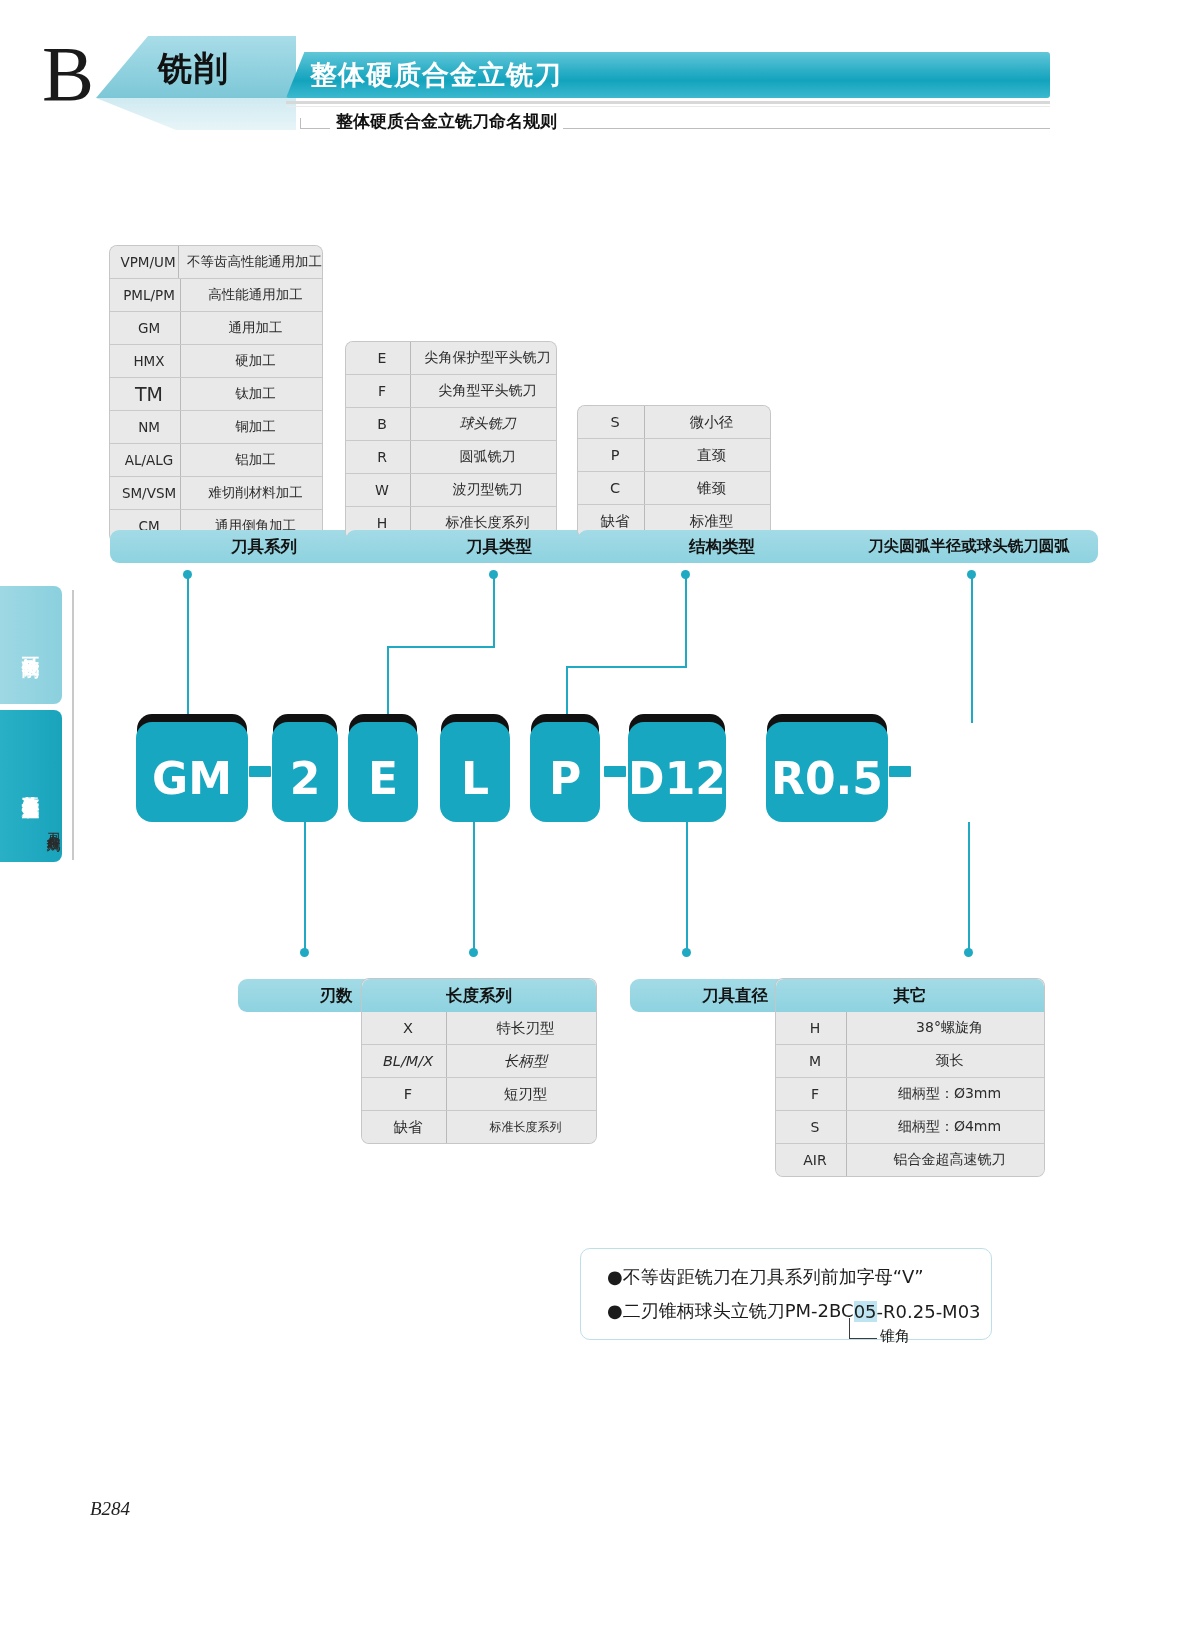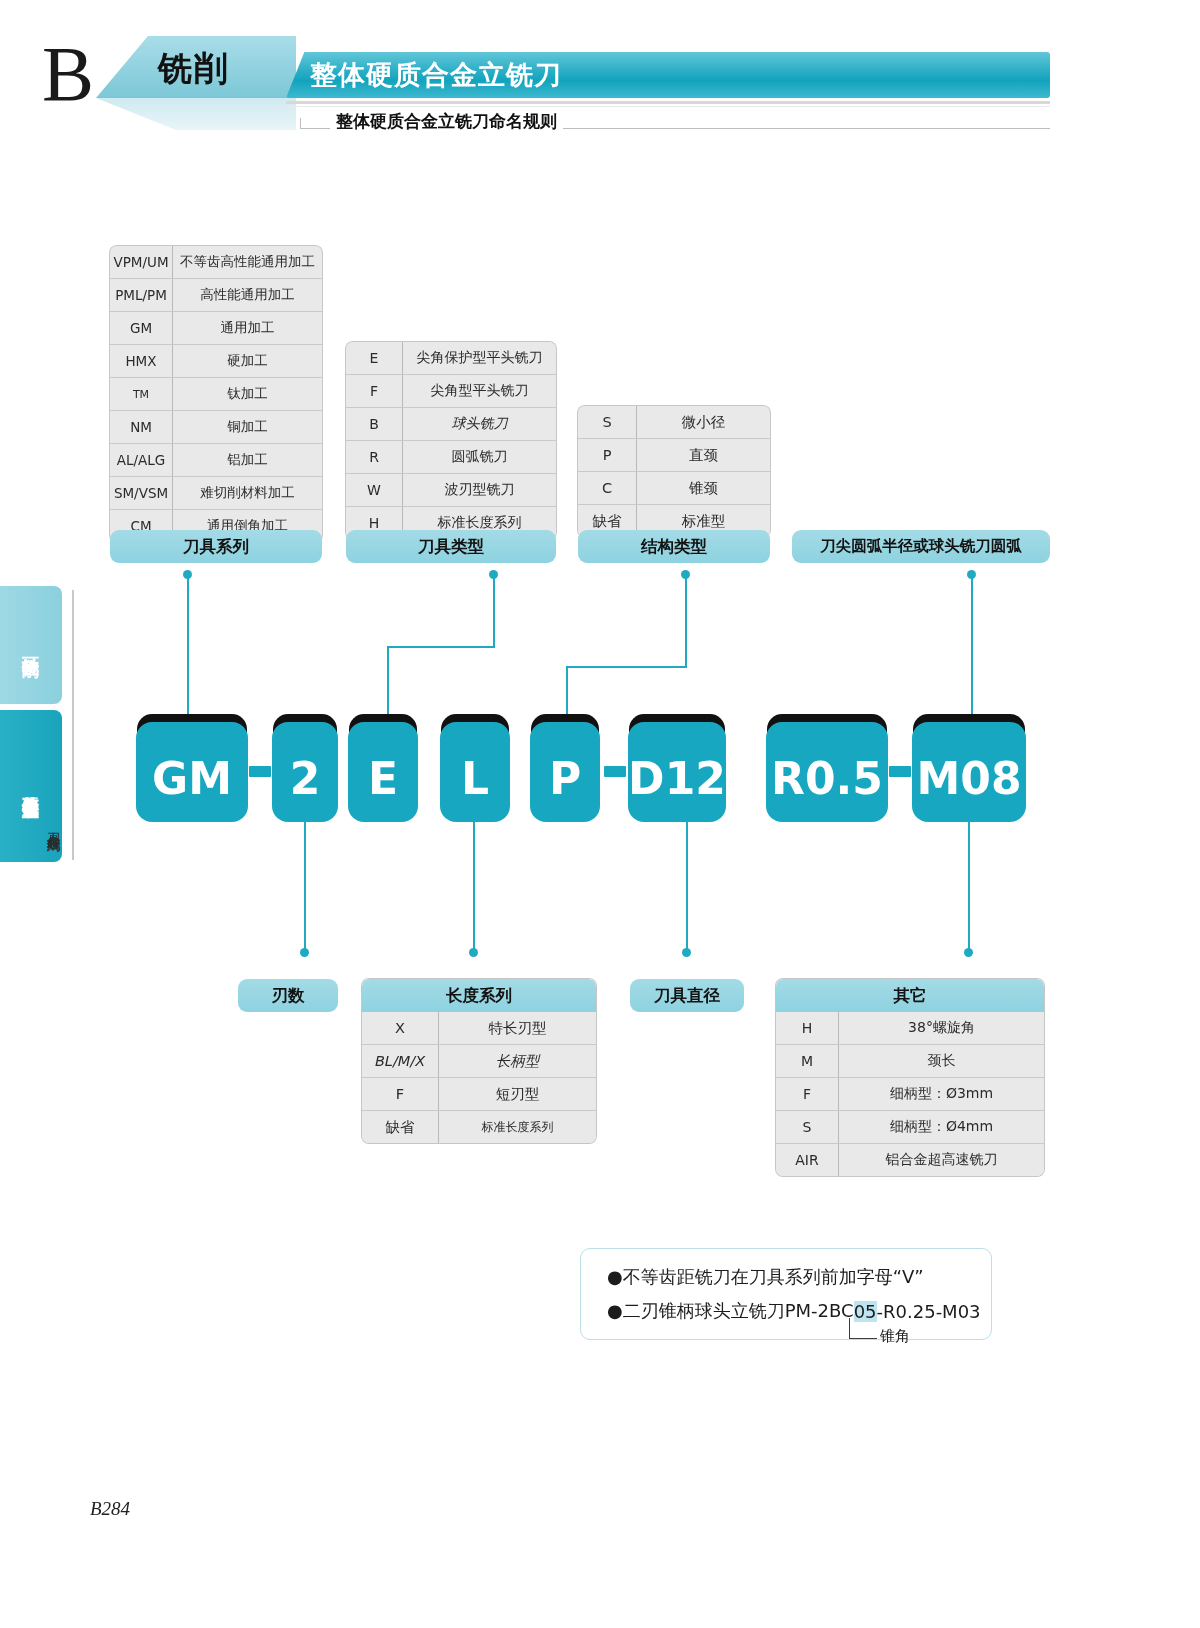--- a/index.html
+++ b/index.html
@@ -67,31 +67,32 @@
     letter-spacing:1px;line-height:17px;
   }
 
   
   .tbl{position:absolute;border-radius:7px;overflow:hidden;
        box-shadow:0 0 0 1px #c6c6c6;background:#e9e9ea;}
   .trow{display:flex;height:32px;border-bottom:1px solid #c9c9c9;background:#e9e9ea;}
   .trow:last-child{border-bottom:none;}
   .tc-code,.tc-desc{
     display:flex;align-items:center;justify-content:center;
-    font-family:"DejaVu Sans",sans-serif;font-size:14.5px;color:#2b2b2b;white-space:nowrap;
+    font-family:"DejaVu Sans",sans-serif;font-size:14.5px;color:#2b2b2b;white-space:nowrap;margin-left:8px;
   }
   .tc-code{border-right:1px solid #b9b9b9;}
   .tc-desc{flex:1;}
 
   .cap{
     position:absolute;border-radius:9px;height:33px;
     background:linear-gradient(180deg,#a3dbe6 0%,#8ed2e0 100%);
     display:flex;align-items:center;justify-content:center;
     font-family:"DejaVu Sans",sans-serif;font-weight:700;font-size:16.5px;color:#131313;
     white-space:nowrap;
+    padding-left:48px;
   }
   .cap-top{
     position:absolute;left:0;top:0;width:100%;height:33px;border-radius:8px 8px 0 0;
     background:linear-gradient(180deg,#a3dbe6 0%,#8ed2e0 100%);
     display:flex;align-items:center;justify-content:center;
     font-family:"DejaVu Sans",sans-serif;font-weight:700;font-size:16.5px;color:#131313;
   }
 
   
   .chip{
@@ -164,21 +165,21 @@
       </div>
       <div class="trow" style="height: 32px;">
         <div class="tc-code" style="width: 62px; font-size: 13.5px;">GM</div>
         <div class="tc-desc" style="font-size: 13.5px;">通用加工</div>
       </div>
       <div class="trow" style="height: 32px;">
         <div class="tc-code" style="width: 62px; font-size: 13.5px;">HMX</div>
         <div class="tc-desc" style="font-size: 13.5px;">硬加工</div>
       </div>
       <div class="trow" style="height: 32px;">
-        <div class="tc-code" style="width: 62px; font-size: 11px;">TM</div>
+        <div class="tc-code" style="width: 62px; font-size: 19px;">TM</div>
         <div class="tc-desc" style="font-size: 13.5px;">钛加工</div>
       </div>
       <div class="trow" style="height: 32px;">
         <div class="tc-code" style="width: 62px; font-size: 13.5px;">NM</div>
         <div class="tc-desc" style="font-size: 13.5px;">铜加工</div>
       </div>
       <div class="trow" style="height: 32px;">
         <div class="tc-code" style="width: 62px; font-size: 13.5px;">AL/ALG</div>
         <div class="tc-desc" style="font-size: 13.5px;">铝加工</div>
       </div>
@@ -276,23 +277,20 @@
       <span class="inner">P</span>
     </div>
   <div class="dash" style="left:604px;"></div>
   <div class="chip" style="left:628px;width:98px;">
       <span class="inner">D12</span>
     </div>
   <div class="chip" style="left:766px;width:122px;">
       <span class="inner">R0.5</span>
     </div>
   <div class="dash" style="left:889px;"></div>
-  <div class="chip" style="left:912px;width:114px;">
-      <span class="inner">M08</span>
-    </div>
 
   <div class="ln" style="left:304px;top:822px;width:2px;height:128px;"></div>
   <div class="dot" style="left:300px;top:948px;"></div>
 
   <div class="ln" style="left:473px;top:822px;width:2px;height:128px;"></div>
   <div class="dot" style="left:469px;top:948px;"></div>
 
   <div class="ln" style="left:686px;top:822px;width:2px;height:128px;"></div>
   <div class="dot" style="left:682px;top:948px;"></div>
 

